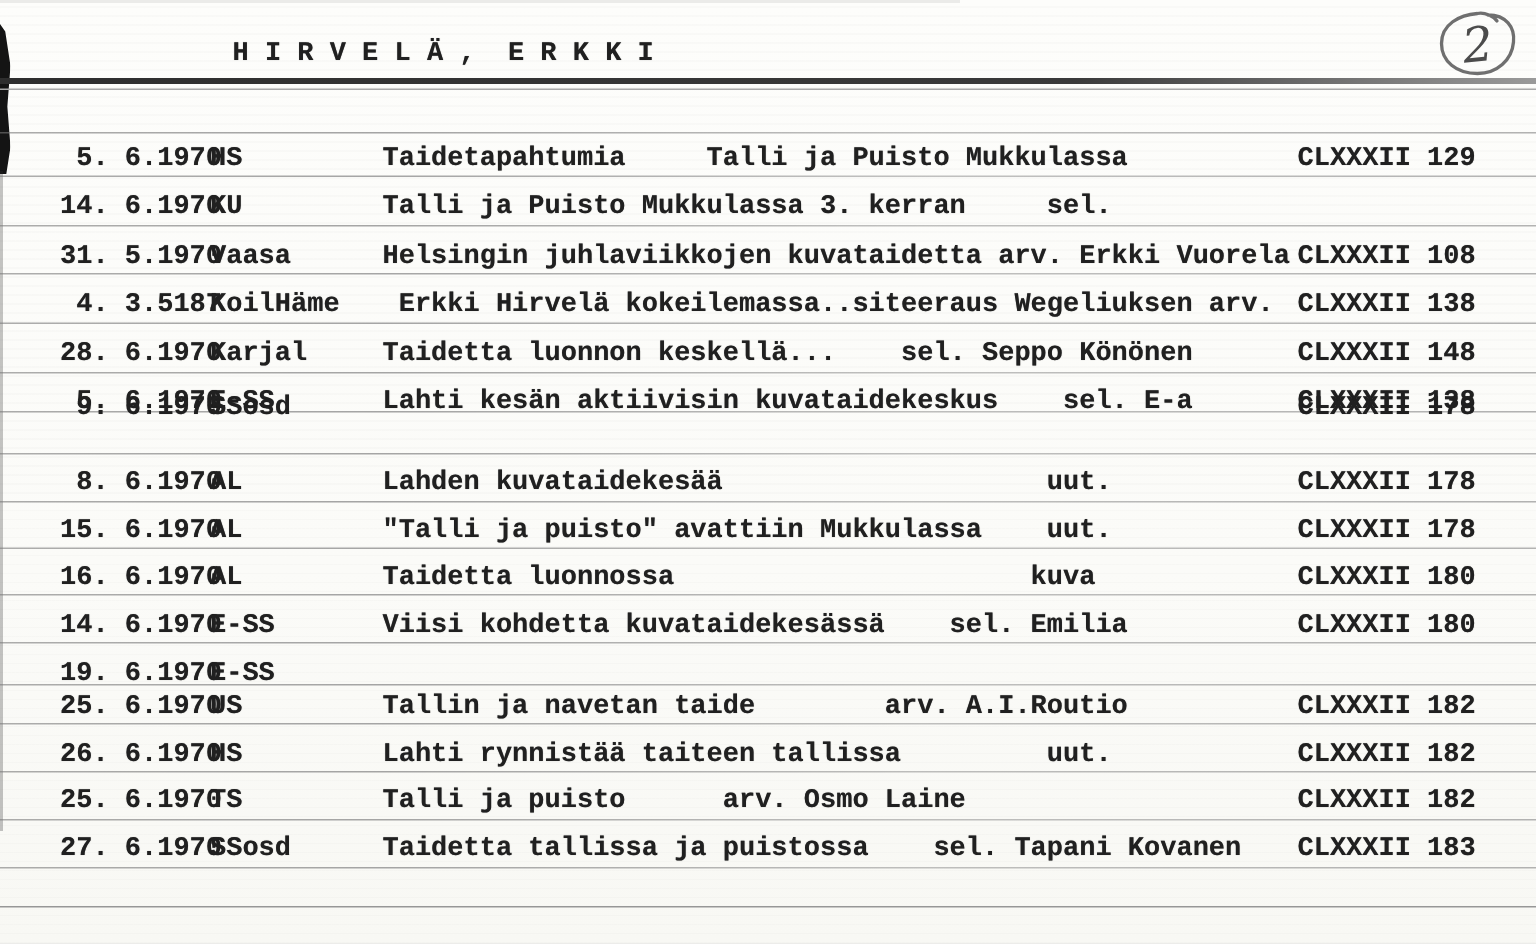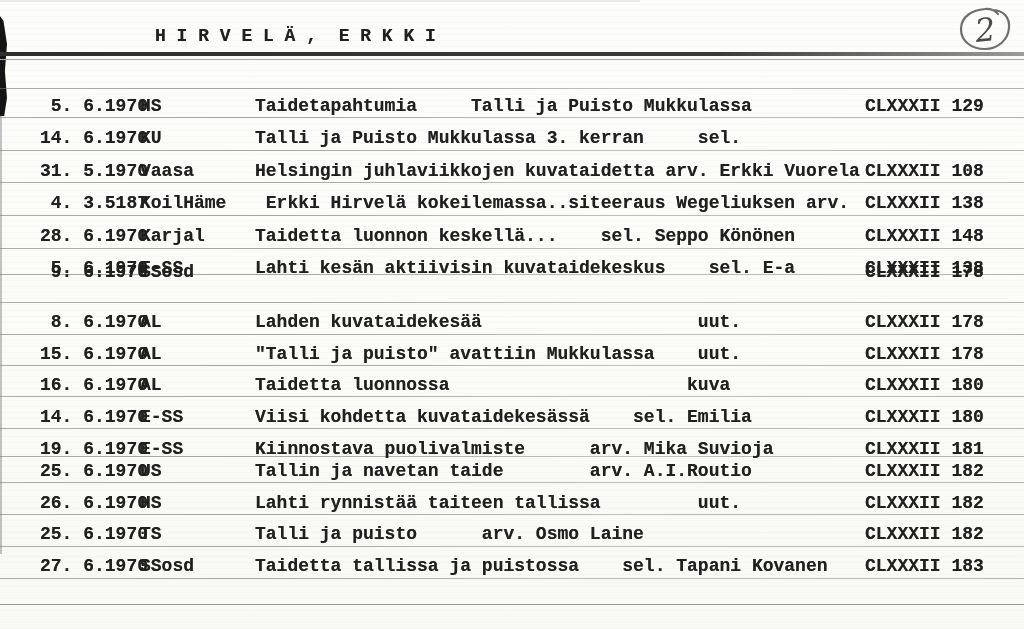--- a/index.html
+++ b/index.html
@@ -137,22 +137,20 @@
   </div>
       <div class="row typewriter" style="top: 406px;">
     <span class="col-date">14. 6.1970</span>
     <span class="col-source">E-SS</span>
     <span class="col-desc">Viisi kohdetta kuvataidekesässä    sel. Emilia</span>
     <span class="col-ref">CLXXXII 180</span>
   </div>
       <div class="row typewriter" style="top: 438px;">
     <span class="col-date">19. 6.1970</span>
     <span class="col-source">E-SS</span>
-    <span class="col-desc">Kiinnostava puolivalmiste      arv. Mika Suvioja</span>
-    <span class="col-ref">CLXXXII 181</span>
   </div>
       <div class="row typewriter" style="top: 460px;">
     <span class="col-date">25. 6.1970</span>
     <span class="col-source">US</span>
     <span class="col-desc">Tallin ja navetan taide        arv. A.I.Routio</span>
     <span class="col-ref">CLXXXII 182</span>
   </div>
       <div class="row typewriter" style="top: 492px;">
     <span class="col-date">26. 6.1970</span>
     <span class="col-source">HS</span>

